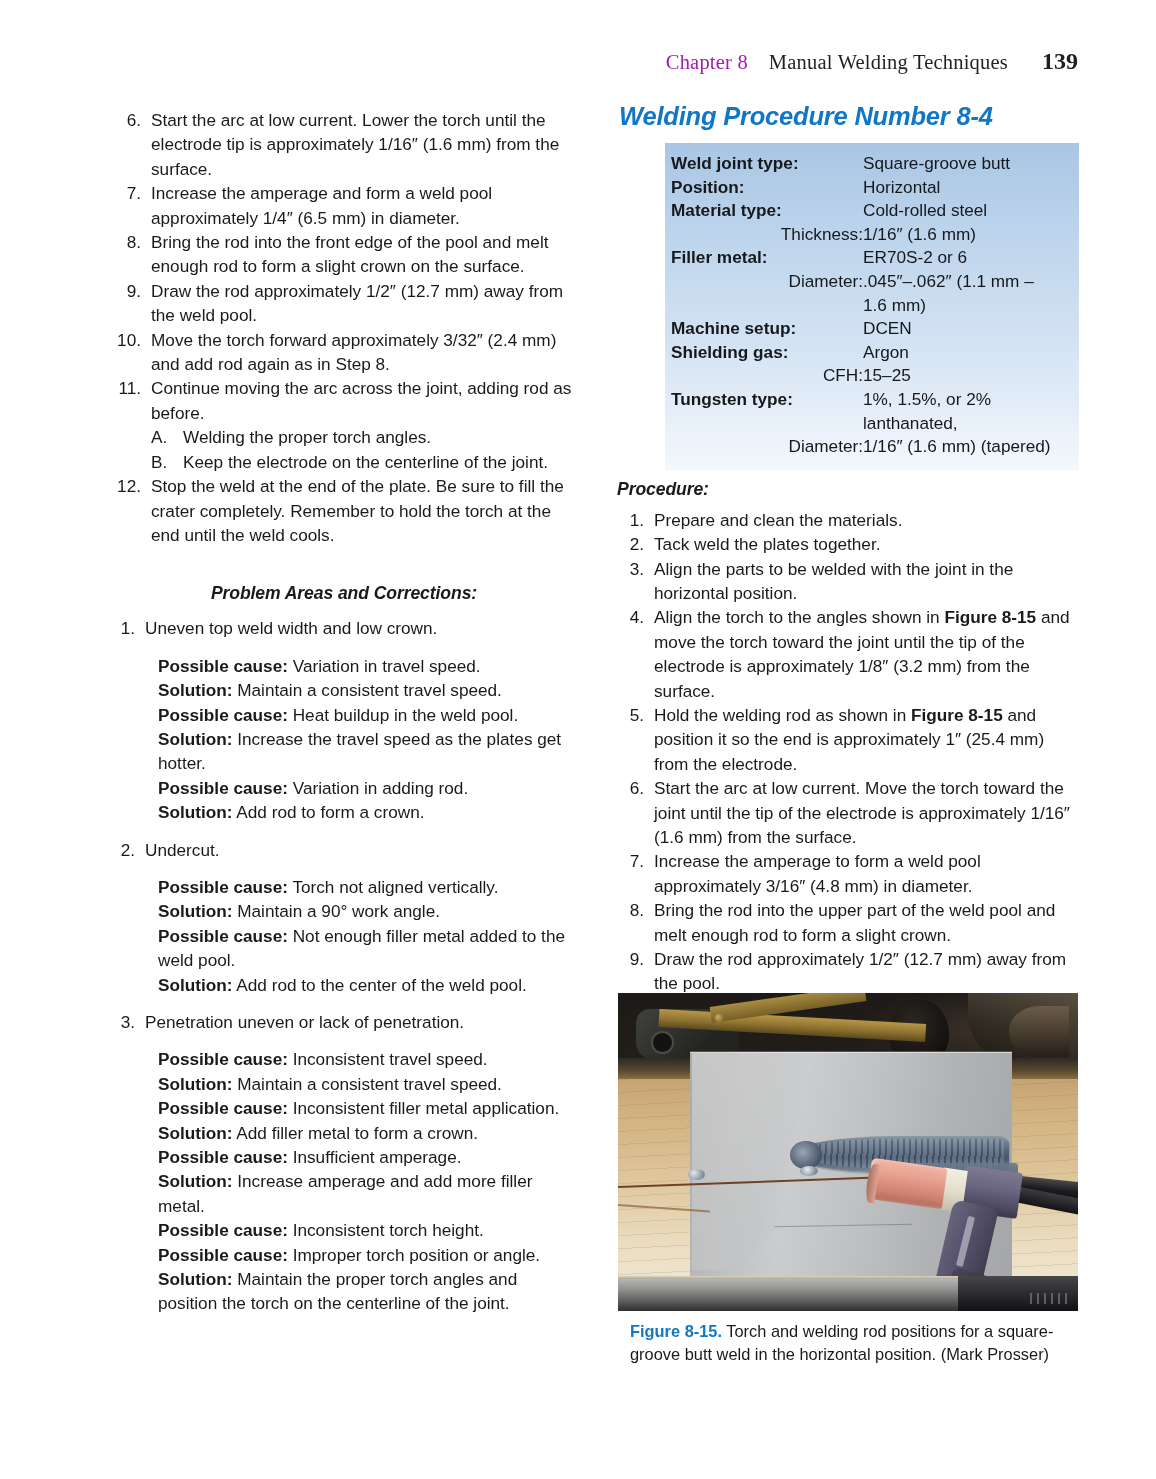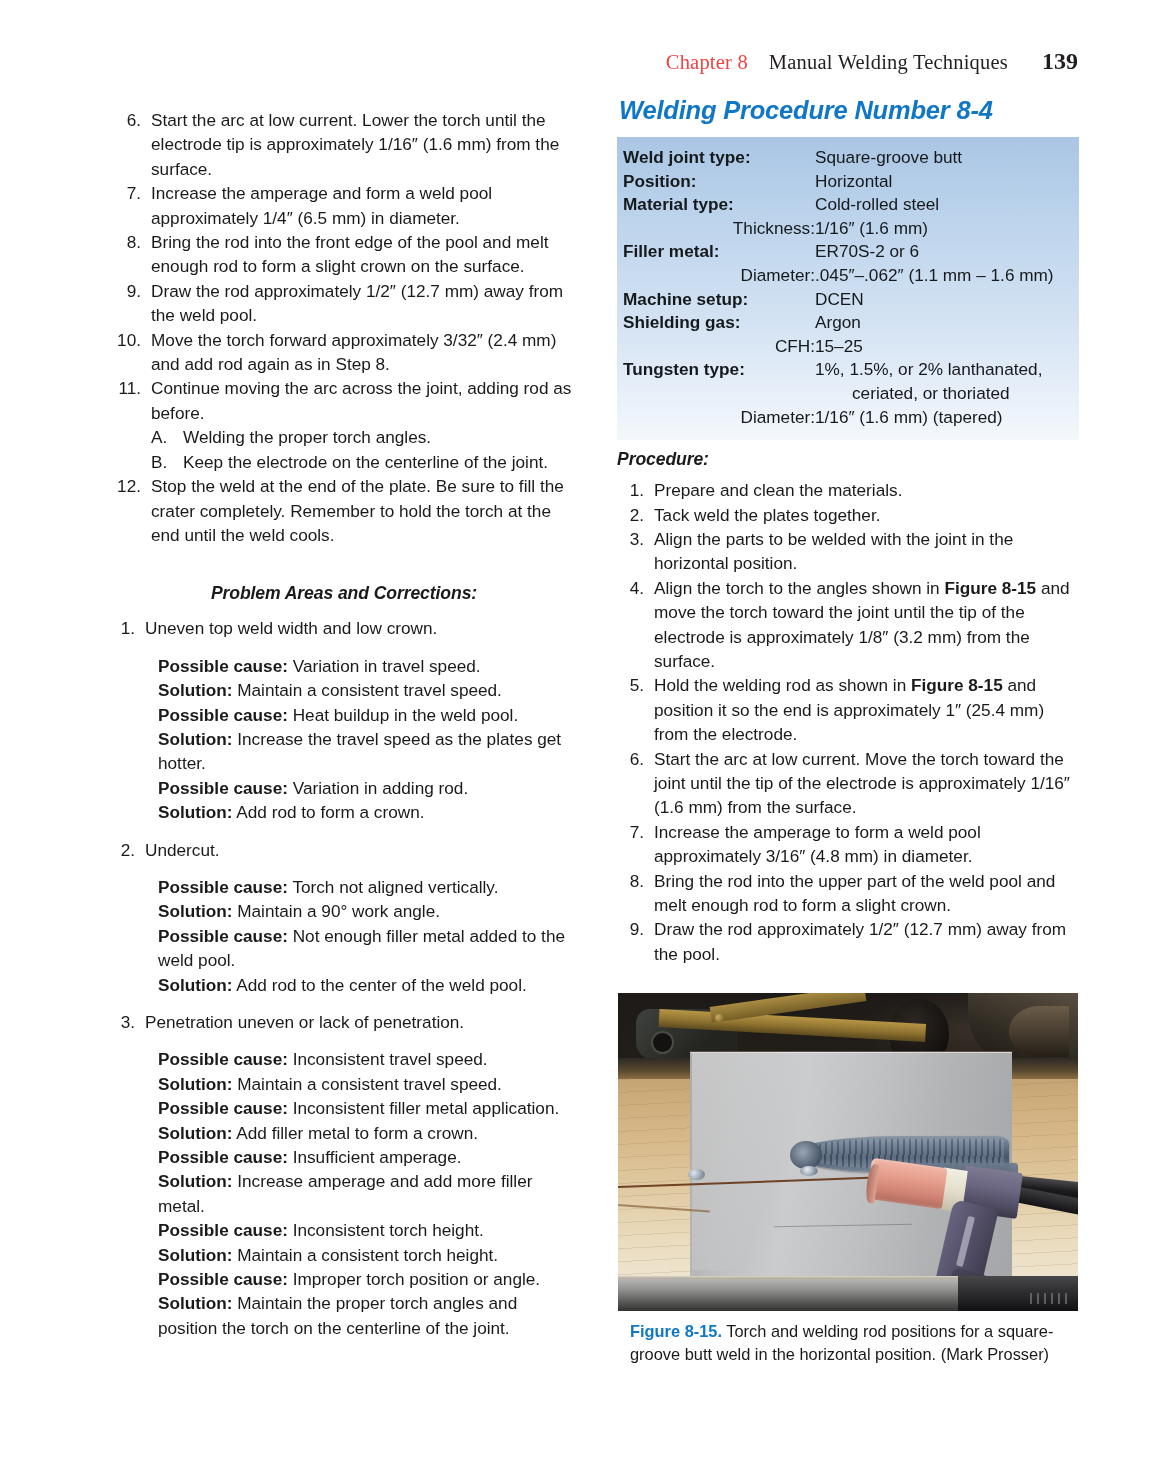--- a/index.html
+++ b/index.html
@@ -22,21 +22,21 @@
     top: 48px;
     right: 78px;
     display: flex;
     align-items: baseline;
     gap: 0;
     font-family: "Liberation Serif", serif;
   }
   .rh-chapter {
     font-size: 20.5px;
     letter-spacing: 0.2px;
-    color: #ef4444;
+    color: #a21caf;
   }
   .rh-title {
     font-size: 20.5px;
     letter-spacing: 0.2px;
     color: #231f20;
     margin-left: 21px;
   }
   .rh-page {
     font-size: 24px;
     font-weight: bold;
@@ -47,21 +47,21 @@
   
   .col-left {
     position: absolute;
     left: 108px;
     top: 108px;
     width: 472px;
   }
   .col-right {
     position: absolute;
     left: 617px;
-    top: 96px;
+    top: 102px;
     width: 462px;
   }
 
   
   ol.steps {
     list-style: none;
     margin: 0;
     padding: 0;
   }
   ol.steps > li {
@@ -142,20 +142,21 @@
     color: #1077C6;
     letter-spacing: -0.2px;
     margin: 0 0 12px 2px;
   }
 
   
   .spec-box {
     background: linear-gradient(to bottom, #aac6e4 0%, #bdd4ec 28%, #d4e3f3 62%, #eaf1fa 88%, #f4f8fc 100%);
     padding: 9px 23px 11px 6px;
     box-sizing: border-box;
+    margin-left: 48px;
   }
   .spec-row {
     display: flex;
     font-size: 17.2px;
     line-height: 23.6px;
   }
   .spec-key {
     width: 192px;
     flex: 0 0 192px;
     font-weight: bold;
@@ -555,21 +556,20 @@
           <div class="pc-line"><span class="lbl">Solution:</span><span> Add rod to the center of the weld pool.</span></div>
         </div></li>
       <li><span class="num">3.</span><span>Penetration uneven or lack of penetration.</span><div class="pc-block">
           <div class="pc-line"><span class="lbl">Possible cause:</span><span> Inconsistent travel speed.</span></div>
           <div class="pc-line"><span class="lbl">Solution:</span><span> Maintain a consistent travel speed.</span></div>
           <div class="pc-line"><span class="lbl">Possible cause:</span><span> Inconsistent filler metal application.</span></div>
           <div class="pc-line"><span class="lbl">Solution:</span><span> Add filler metal to form a crown.</span></div>
           <div class="pc-line"><span class="lbl">Possible cause:</span><span> Insufficient amperage.</span></div>
           <div class="pc-line"><span class="lbl">Solution:</span><span> Increase amperage and add more filler metal.</span></div>
           <div class="pc-line"><span class="lbl">Possible cause:</span><span> Inconsistent torch height.</span></div>
-          <div class="pc-line"><span class="lbl">Solution:</span><span> Maintain a consistent torch height.</span></div>
           <div class="pc-line"><span class="lbl">Possible cause:</span><span> Improper torch position or angle.</span></div>
           <div class="pc-line"><span class="lbl">Solution:</span><span> Maintain the proper torch angles and position the torch on the centerline of the joint.</span></div>
         </div></li>
     </ol>
 
 </div>
 
 <div class="col-right">
 
   <div class="wp-title">Welding Procedure Number 8-4</div>
@@ -607,24 +607,20 @@
         <div class="spec-key">Shielding gas:</div>
         <div class="spec-val">Argon</div>
       </div>
       <div class="spec-row">
         <div class="spec-key sub">CFH:</div>
         <div class="spec-val">15–25</div>
       </div>
       <div class="spec-row">
         <div class="spec-key">Tungsten type:</div>
         <div class="spec-val">1%, 1.5%, or 2% lanthanated,</div>
-      </div>
-      <div class="spec-row">
-        <div class="spec-key"></div>
-        <div class="spec-val cont">ceriated, or thoriated</div>
       </div>
       <div class="spec-row">
         <div class="spec-key sub">Diameter:</div>
         <div class="spec-val">1/16″ (1.6 mm) (tapered)</div>
       </div>
     </div>
 
   <div class="sec-head proc-head">Procedure:</div>
 
   <ol class="steps narrow" id="proc-list">

